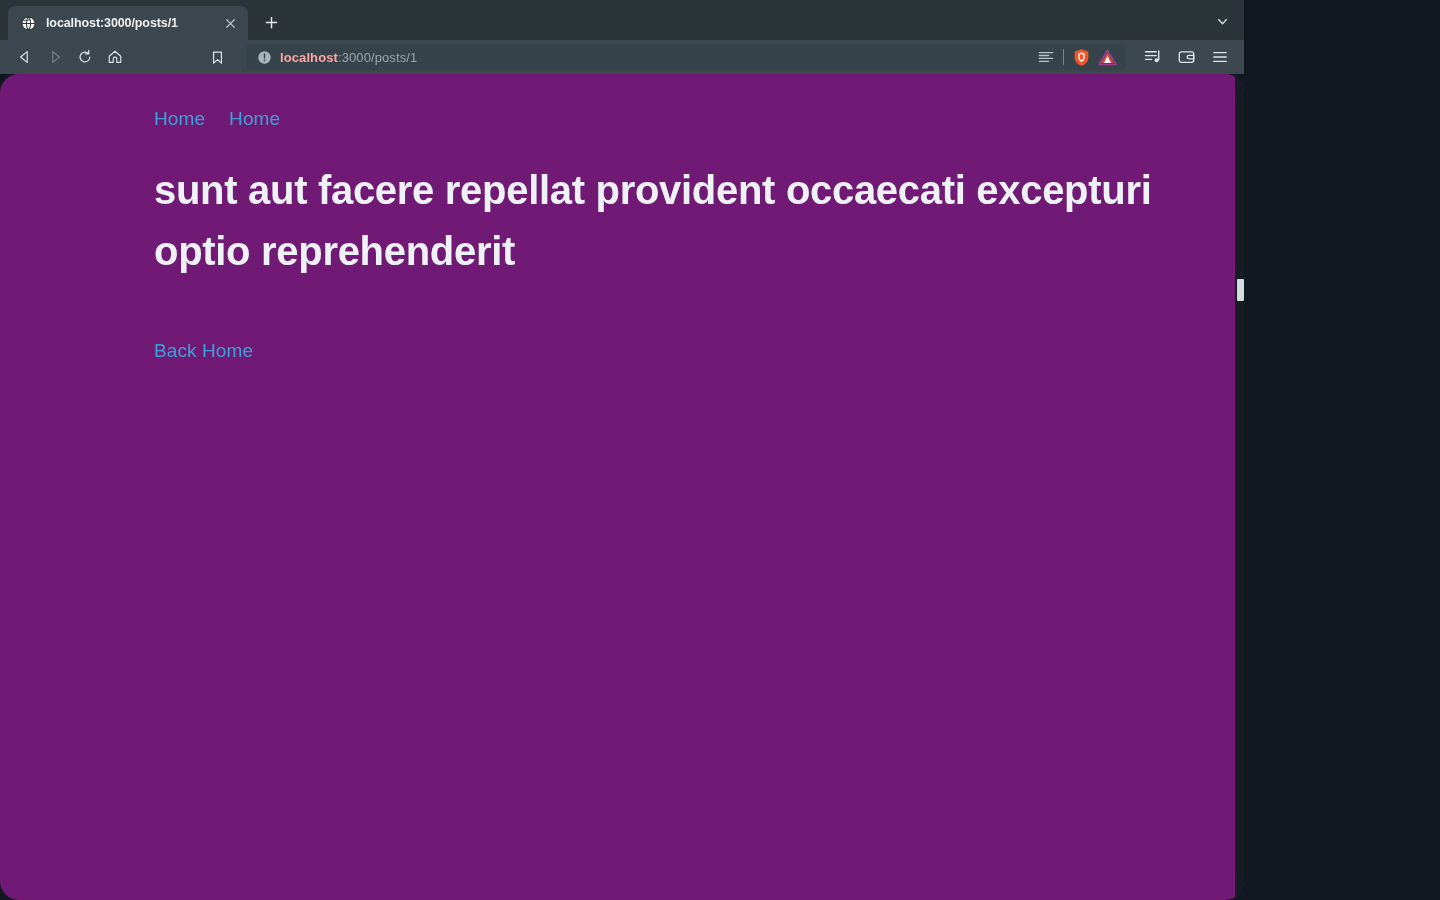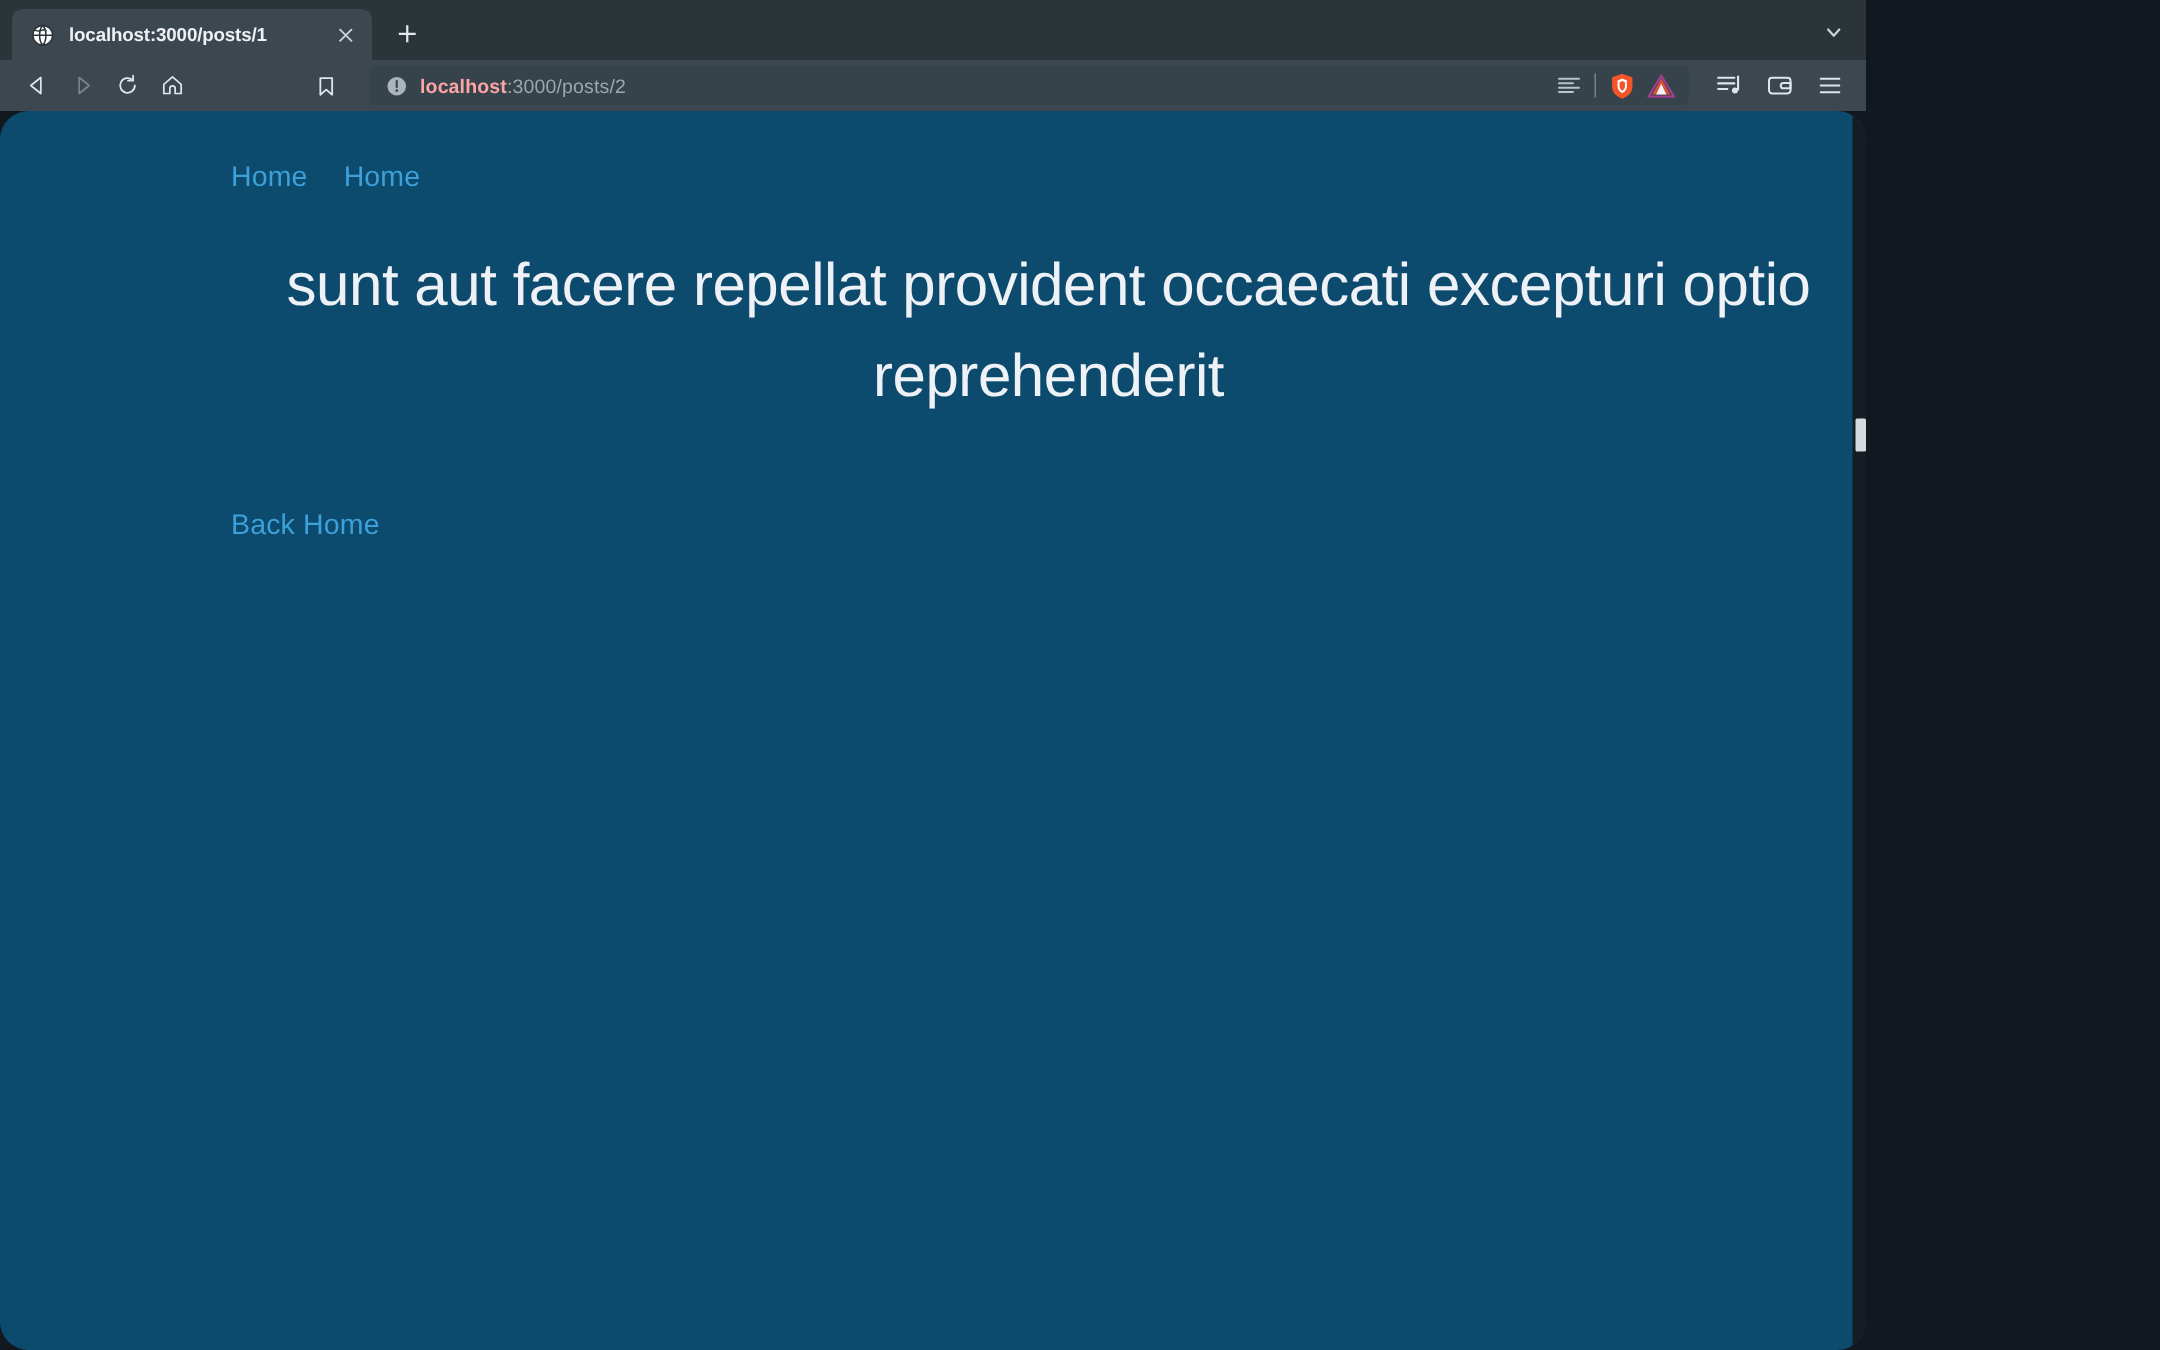--- a/index.html
+++ b/index.html
@@ -152,21 +152,21 @@
     align-items: center;
     gap: 6px;
     flex: 0 0 auto;
     margin-left: 6px;
   }
   .toolbar-right .navbtn { width: 28px; }
 
   
   .viewport {
     flex: 1 1 auto;
-    background: #0c4a6e;
+    background: #701a75;
     position: relative;
     overflow: hidden;
     border-radius: 19px;
   }
   .page {
     padding: 34px 0 0 154px;
   }
   .nav-links {
     display: flex;
     gap: 24px;
@@ -174,27 +174,26 @@
     margin-bottom: 30px;
   }
   .nav-link {
     font-size: 19px;
     color: #3ea0d8;
     text-decoration: none;
     letter-spacing: 0.1px;
   }
   .post-title {
     font-size: 40px;
-    font-weight: normal;
+    font-weight: bold;
     color: #eef1f5;
     line-height: 1.52;
     letter-spacing: -0.3px;
     max-width: 1100px;
     margin-bottom: 58px;
-    text-align: center;
   }
   .post-body {
     font-size: 18.5px;
     color: #c3ccd4;
     line-height: 1.62;
     max-width: 1095px;
     margin-bottom: 32px;
     letter-spacing: 0.05px;
   }
   .back-home {
@@ -287,21 +286,21 @@
     </div>
 
     <div class="urlbar">
       <span class="url-info-icon">
         <svg width="15" height="15" viewBox="0 0 16 16">
           <circle cx="8" cy="8" r="6.6" fill="#aab4bb"></circle>
           <path d="M8 4.2 V8.6" stroke="#37434b" stroke-width="1.5" stroke-linecap="round"></path>
           <circle cx="8" cy="11.1" r="0.95" fill="#37434b"></circle>
         </svg>
       </span>
-      <span class="url-text"><b>localhost</b><span>:3000/posts/2</span></span>
+      <span class="url-text"><b>localhost</b><span>:3000/posts/1</span></span>
       <span class="url-actions">
         <span class="url-icon-btn">
           <svg width="16" height="14" viewBox="0 0 18 14">
             <path d="M1.5 2 H16.5 M1.5 5.3 H12 M1.5 8.6 H16.5 M1.5 11.9 H12" stroke="currentColor" stroke-width="1.5" stroke-linecap="round"></path>
           </svg>
         </span>
         <span class="url-sep"></span>
         <span class="url-icon-btn">
           <svg width="17" height="19" viewBox="0 0 18 20">
             <path d="M9 1.2 L16.2 3.6 L16.2 10.2 C16.2 14.6 12.9 17.4 9 18.8 C5.1 17.4 1.8 14.6 1.8 10.2 L1.8 3.6 Z" fill="#f35428"></path>

